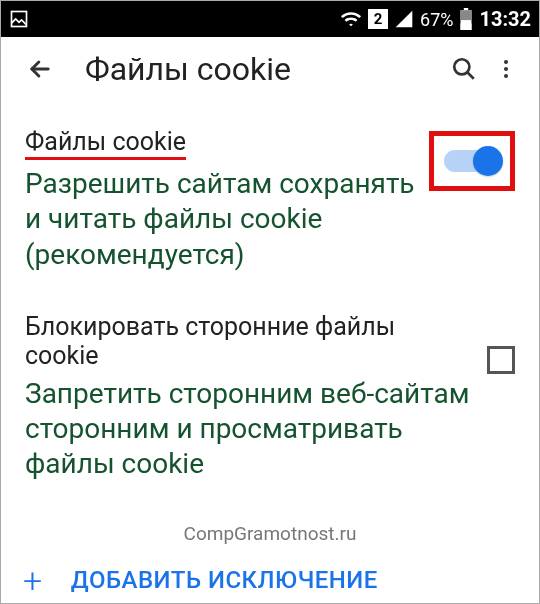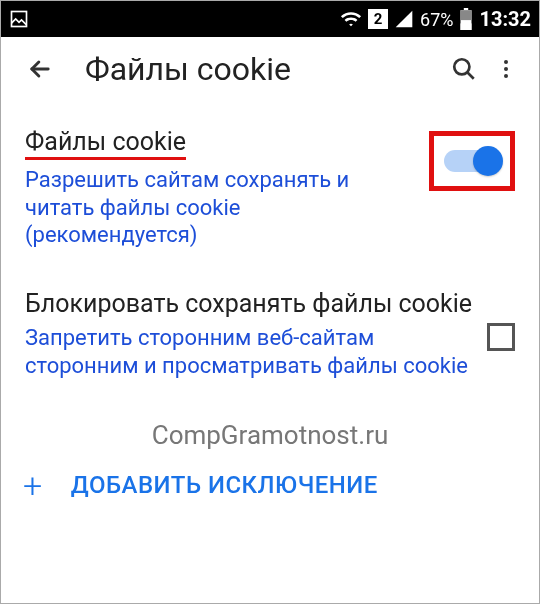--- a/index.html
+++ b/index.html
@@ -62,22 +62,22 @@
   }
   .setting-text { flex: 1; }
   .setting-title {
     font-size: 25px;
     color: #222;
     margin-bottom: 6px;
     display: inline-block;
   }
   .underline-red { border-bottom: 3px solid #e01010; padding-bottom: 1px; }
   .setting-desc {
-    font-size: 22px;
-    color: #1d4ed8;
+    font-size: 28px;
+    color: #14532d;
     line-height: 1.26;
   }
   .toggle-highlight {
     border: 5px solid #e01010;
     padding: 14px 10px;
     margin-top: 4px;
   }
   .toggle {
     width: 56px;
     height: 22px;
@@ -97,21 +97,21 @@
   }
   .checkbox {
     width: 28px;
     height: 28px;
     border: 3px solid #555;
     margin-top: 34px;
   }
   .watermark {
     text-align: center;
     color: #777;
-    font-size: 26px;
+    font-size: 19px;
     margin-top: 2px;
   }
   .add-row {
     display: flex;
     align-items: center;
     gap: 28px;
     color: #1a73e8;
     font-size: 24px;
     font-weight: 500;
     padding: 18px 22px 12px 22px;
@@ -189,21 +189,21 @@
     </div>
     <div class="toggle-highlight">
       <div class="toggle">
         <div class="toggle-knob"></div>
       </div>
     </div>
   </div>
 
   <div class="setting">
     <div class="setting-text">
-      <div class="setting-title">Блокировать сохранять файлы cookie</div>
+      <div class="setting-title">Блокировать сторонние файлы cookie</div>
       <div class="setting-desc">Запретить сторонним веб-сайтам сторонним и просматривать файлы cookie</div>
     </div>
     <div class="checkbox"></div>
   </div>
 
   <div class="watermark">CompGramotnost.ru</div>
 </div>
 
 <div class="add-row">
   <span class="plus">+</span>

